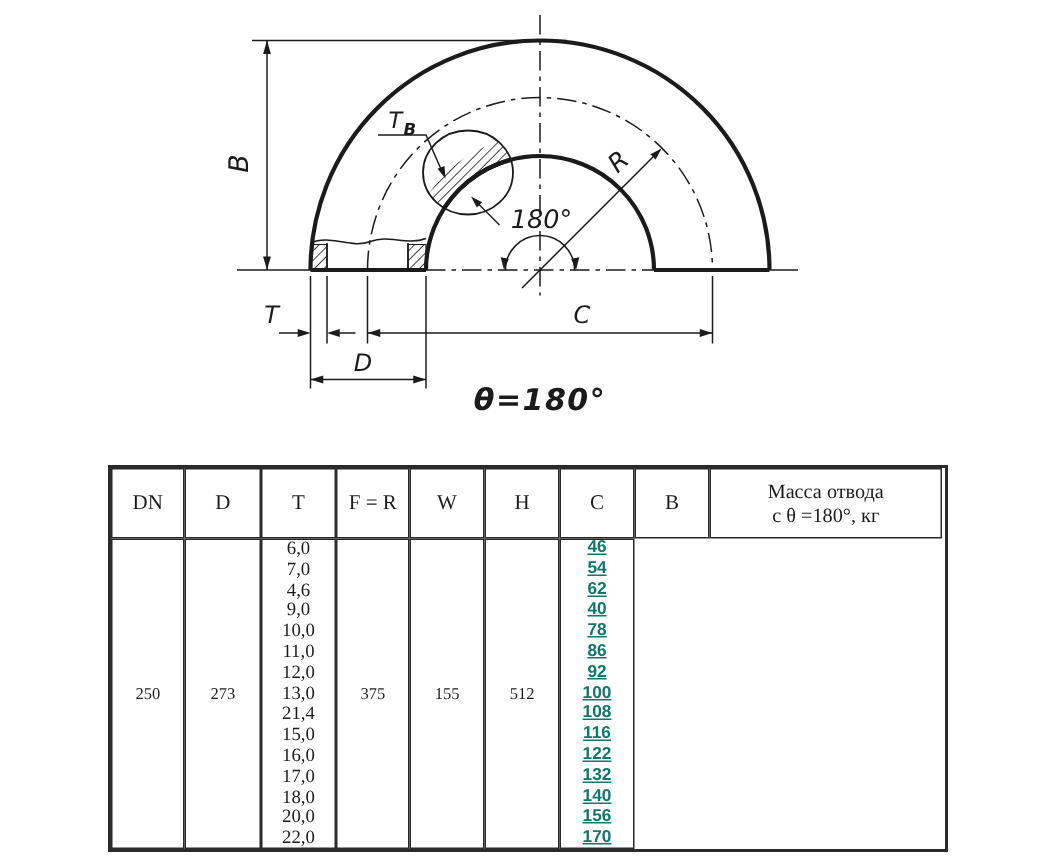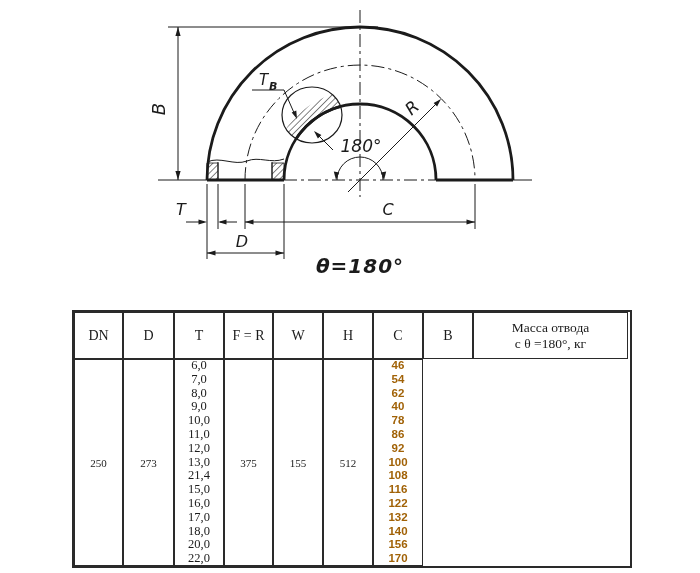--- a/index.html
+++ b/index.html
@@ -148,38 +148,38 @@
     <div class="cell hcell small list">
       <span>Масса отвода</span>
       <span>с θ =180°, кг</span>
     </div>
 
     <div class="cell vcell">250</div>
     <div class="cell vcell">273</div>
     <div class="cell list t-list">
         <div>6,0</div>
         <div>7,0</div>
-        <div>8,0</div>
+        <div>4,6</div>
         <div>9,0</div>
         <div>10,0</div>
         <div>11,0</div>
         <div>12,0</div>
         <div>13,0</div>
         <div>21,4</div>
         <div>15,0</div>
         <div>16,0</div>
         <div>17,0</div>
         <div>18,0</div>
         <div>20,0</div>
         <div>22,0</div>
       </div>
     <div class="cell vcell">375</div>
     <div class="cell vcell">155</div>
     <div class="cell vcell">512</div>
-    <div class="cell list mass-list" id="mass-cell" style="color: #a16207;">
+    <div class="cell list mass-list" id="mass-cell" style="color: #0f766e; text-decoration: underline;">
         <div>46</div>
         <div>54</div>
         <div>62</div>
         <div>40</div>
         <div>78</div>
         <div>86</div>
         <div>92</div>
         <div>100</div>
         <div>108</div>
         <div>116</div>

